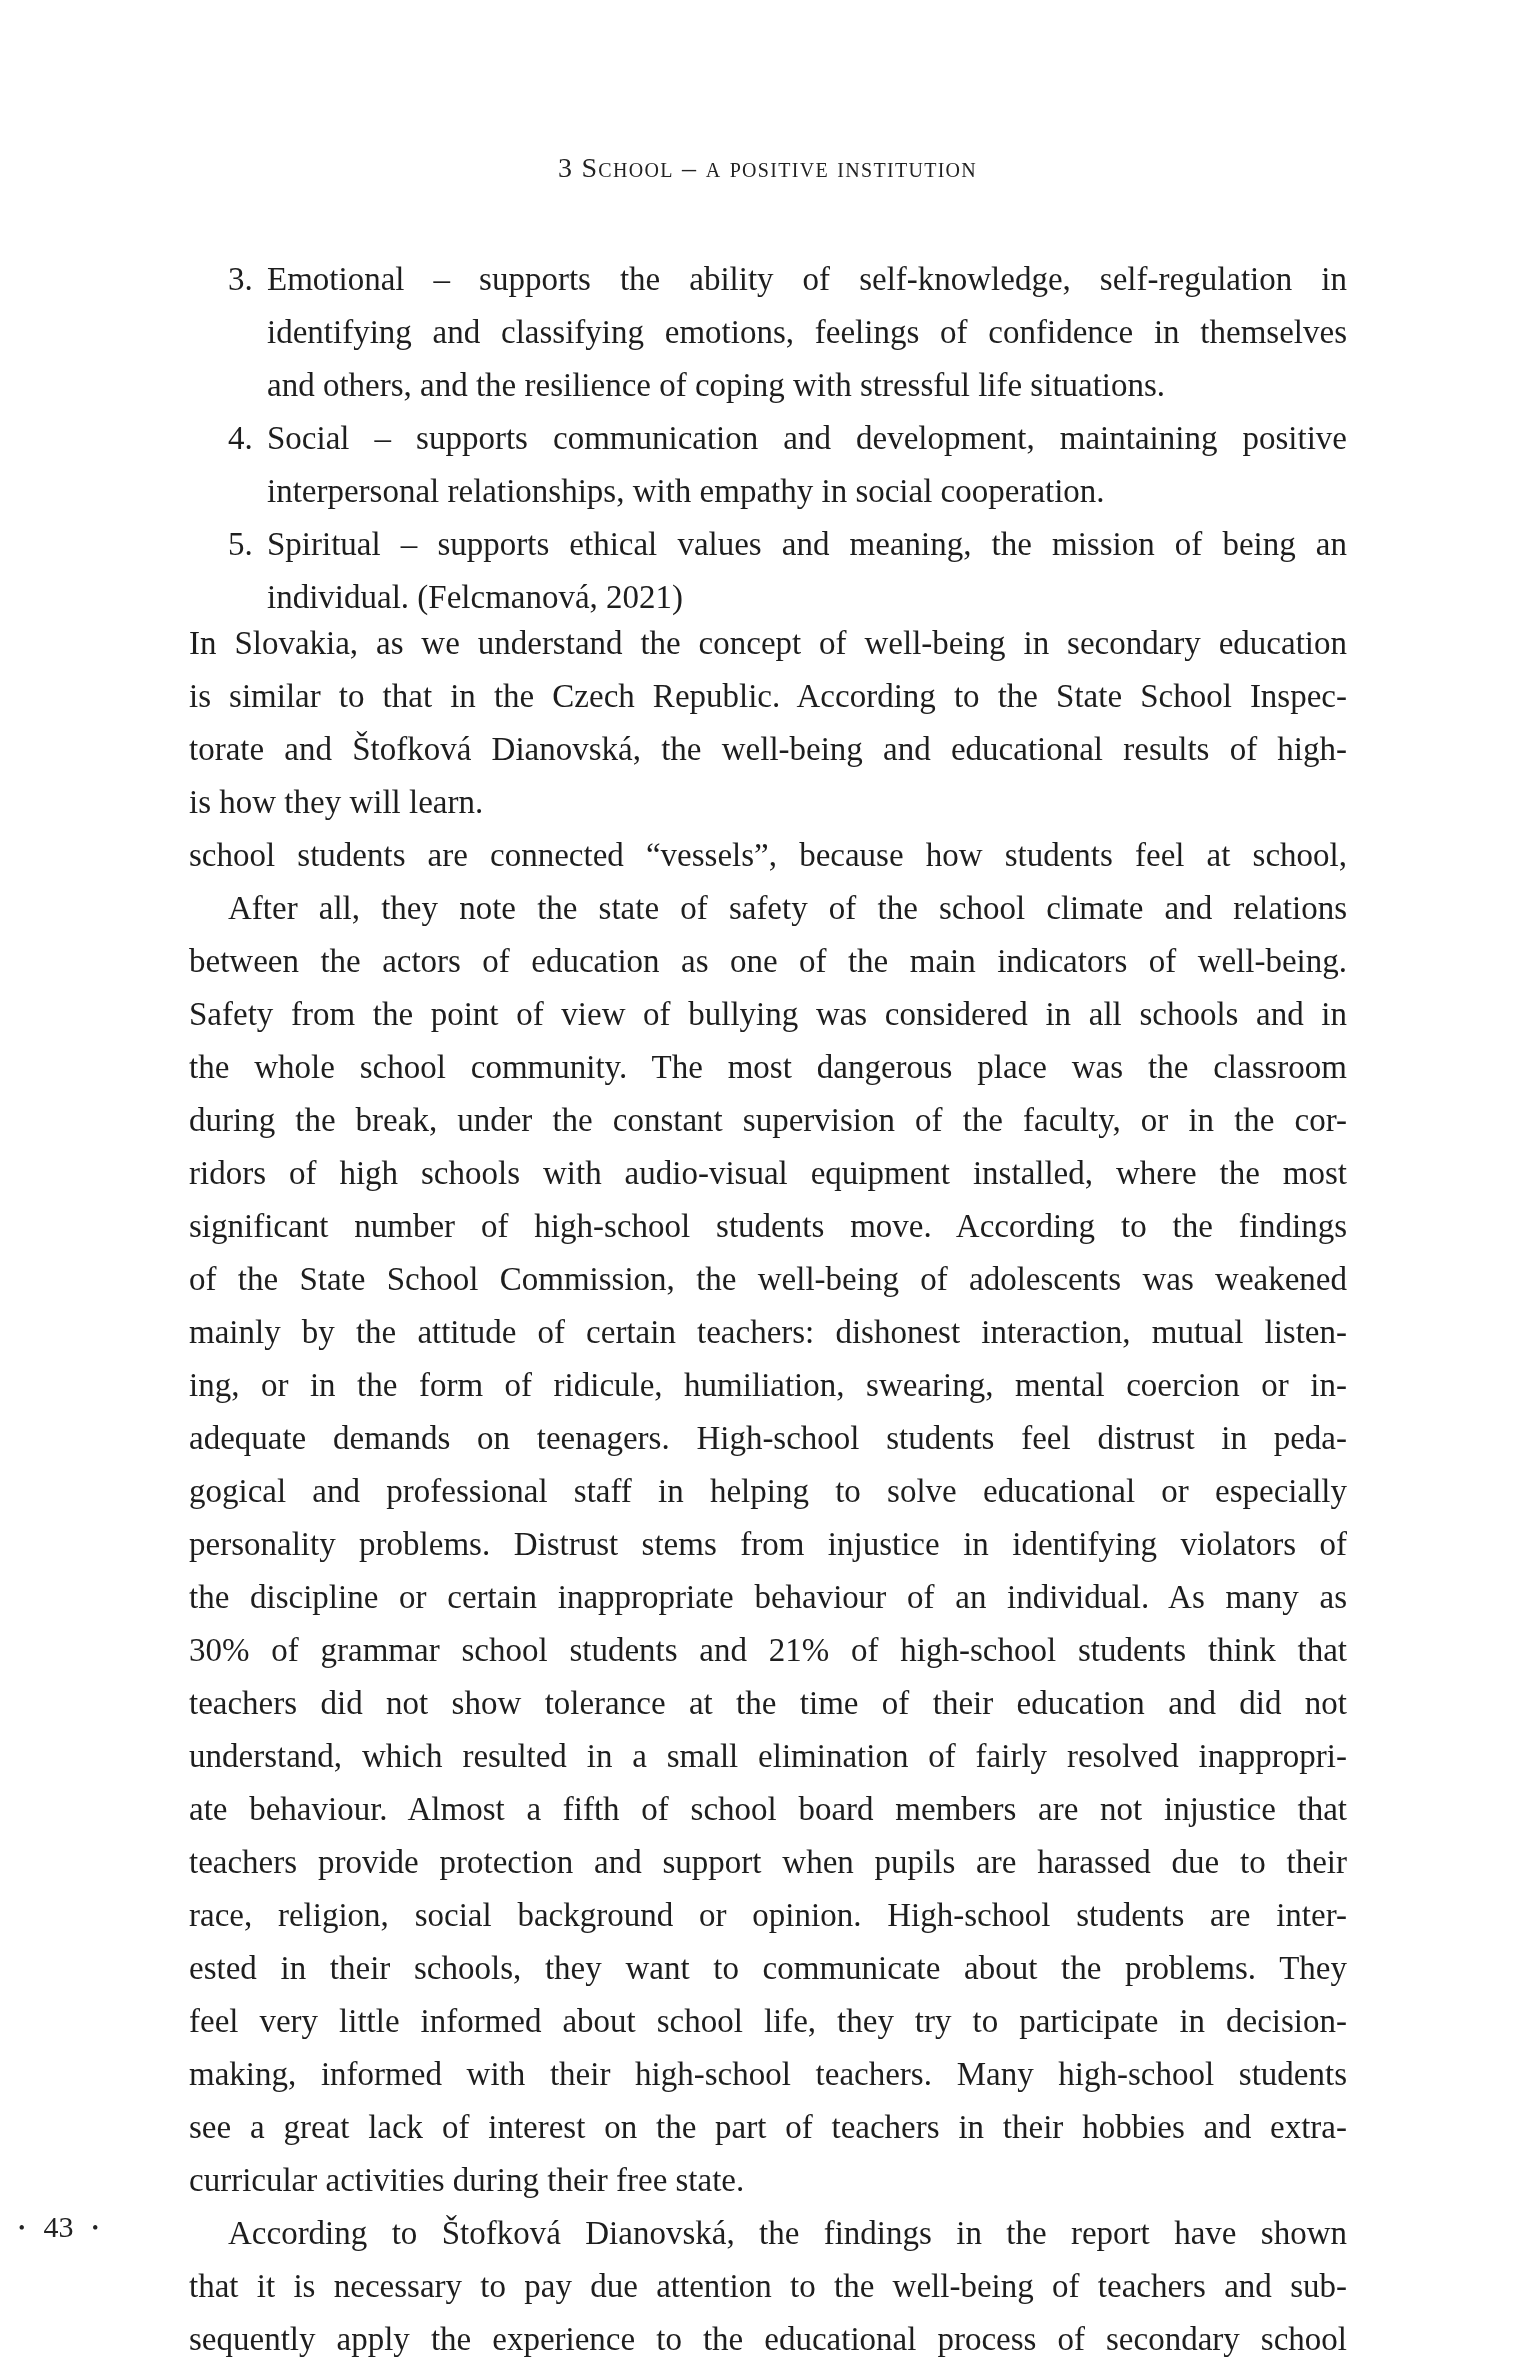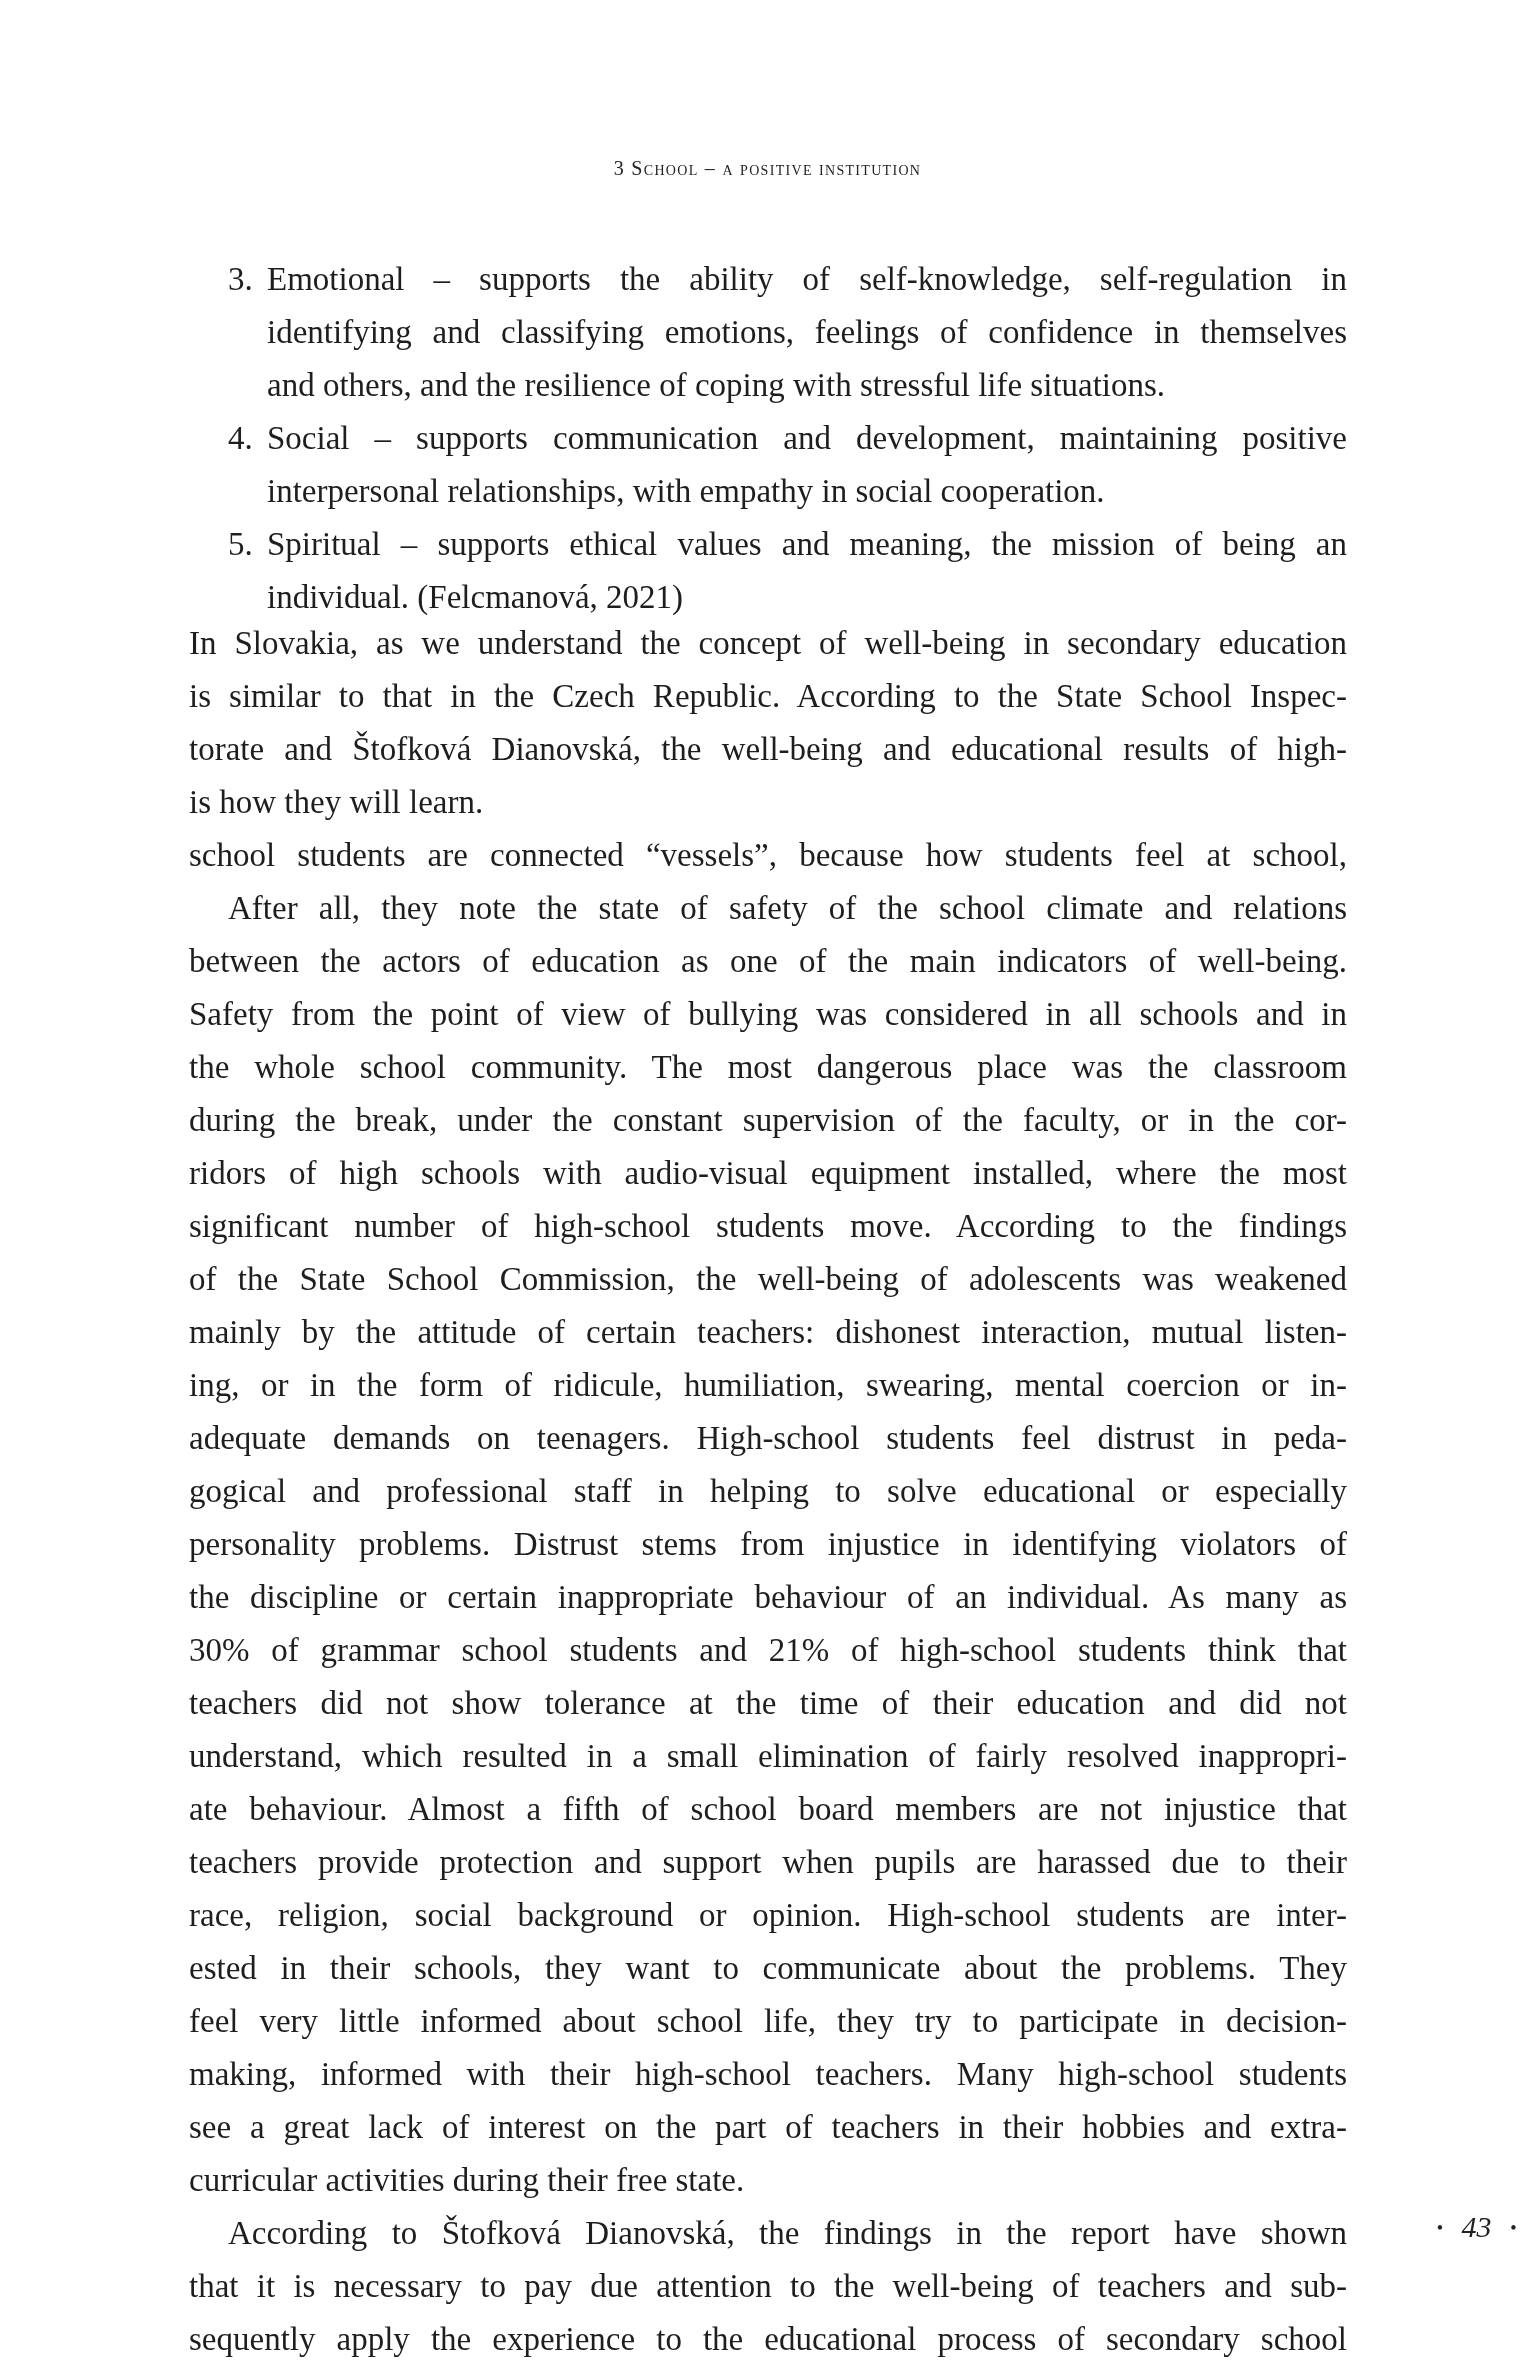--- a/index.html
+++ b/index.html
@@ -4,21 +4,21 @@
 <style>
   html, body { margin: 0; padding: 0; background: #ffffff; }
   body { width: 1535px; height: 2377px; position: relative; overflow: hidden; }
   .page {
     position: absolute; left: 0; top: 0; width: 1535px; height: 2377px;
     background: #ffffff; color: #1e1e1e;
     font-family: "Liberation Serif", "DejaVu Serif", serif;
   }
   .running-head {
     position: absolute; left: 0; width: 1535px; top: 151px;
-    text-align: center; font-size: 20px; letter-spacing: 1.3px;
+    text-align: center; font-size: 28px; letter-spacing: 1.3px;
     font-variant: small-caps; color: #222;
     line-height: 34px;
   }
   .text-block {
     position: absolute; left: 189px; width: 1158px;
     font-size: 33px; line-height: 45px;
   }
   .list { top: 249px; }
   .body { top: 613px; }
   .line {
@@ -26,21 +26,21 @@
     text-align: justify; text-align-last: justify;
     word-spacing: 0px;
     margin-top: 8px;
   }
   .line.last { text-align-last: left; }
   .list-item { position: relative; padding-left: 78px; }
   .list-num { position: absolute; left: 39px; top: 0; width: 37px; }
   .indent { text-indent: 39px; }
   .folio {
     position: absolute; left: 0; width: 1535px; top: 2208px;
-    text-align: right; font-size: 30px; color: #222; line-height: 37px; font-style: italic;
+    text-align: left; font-size: 30px; color: #222; line-height: 37px;
   }
   .folio .bullet { font-size: 18.5px; vertical-align: 3.4px; padding: 0 18.5px; }
 </style>
 </head>
 <body>
 
 <div class="page">
 
   <div class="running-head">3  School – a positive institution</div>
 

